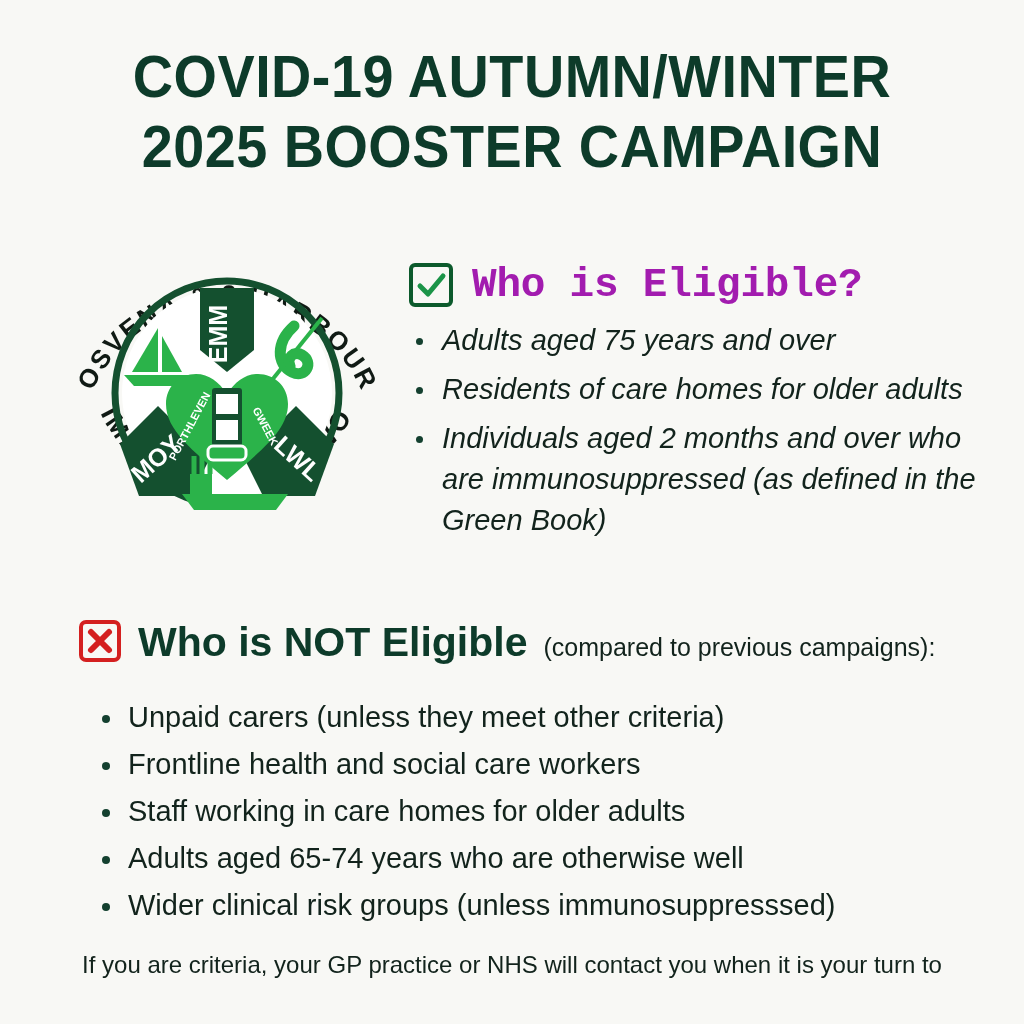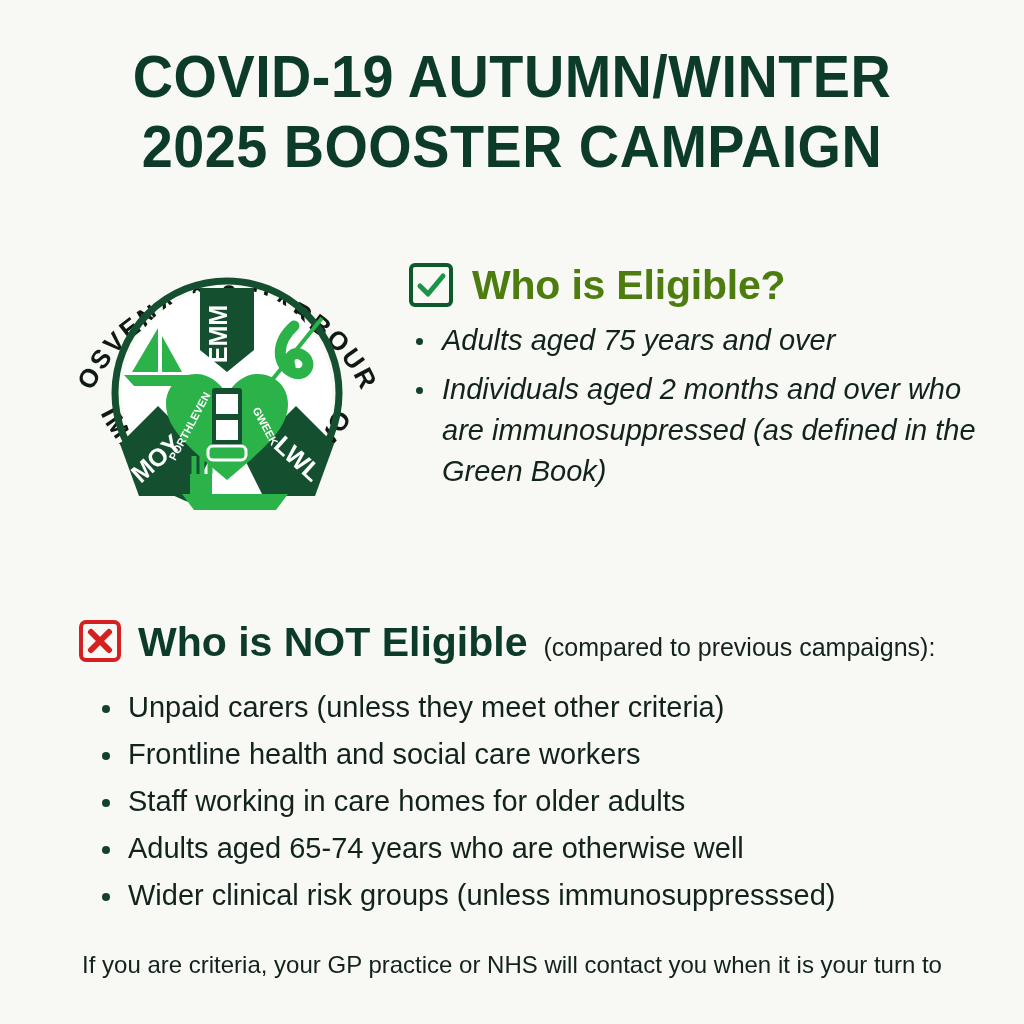--- a/index.html
+++ b/index.html
@@ -65,22 +65,22 @@
   }
   .box-icon {
     width: 46px;
     height: 46px;
     flex: 0 0 auto;
   }
   .sec-head-text {
     font-weight: bold;
     font-size: 41px;
     line-height: 46px;
-    color: #4d7c0f;
-    font-family: Liberation Sans, sans-serif;
+    color: #a21caf;
+    font-family: Liberation Mono, monospace;
     letter-spacing: -0.2px;
   }
   ul.list {
     list-style: none;
     margin: 12px 0 0 0;
     padding: 0;
   }
   ul.list li {
     position: relative;
     padding-left: 34px;
@@ -131,21 +131,21 @@
   }
   .not-head-tail {
     font-size: 25px;
     line-height: 30px;
     color: #12231c;
     font-family: "Liberation Sans Narrow", "Liberation Sans", sans-serif;
     white-space: nowrap;
   }
   ul.list2 {
     list-style: none;
-    margin: 20px 0 0 14px;
+    margin: 30px 0 0 14px;
     padding: 0;
   }
   ul.list2 li {
     position: relative;
     padding-left: 36px;
     font-size: 29px;
     line-height: 47px;
     color: #12231c;
     font-family: "Liberation Sans Narrow", "Liberation Sans", sans-serif;
   }
@@ -250,20 +250,21 @@
   <div class="eligible-block">
     <div class="sec-head">
       <svg class="box-icon" viewBox="0 0 46 46">
         <rect x="3" y="3" width="40" height="40" rx="4" fill="none" stroke="#0c5a2c" stroke-width="4"></rect>
         <path d="M 12,24 L 20,32 L 35,14" fill="none" stroke="#1b9448" stroke-width="5" stroke-linecap="round" stroke-linejoin="round"></path>
       </svg>
       <div class="sec-head-text">Who is Eligible?</div>
     </div>
     <ul class="list">
       <li>Adults aged 75 years and over</li>
+      <li>Residents of care homes for older adults</li>
       <li>Individuals aged 2 months and over who are immunosuppressed (as defined in the Green Book)</li>
     </ul>
   </div>
 
   <div class="not-eligible-block">
     <div class="not-head">
       <svg class="xbox-icon" viewBox="0 0 44 44">
         <rect x="3" y="3" width="38" height="38" rx="5" fill="none" stroke="#d42020" stroke-width="4"></rect>
         <path d="M 13,13 L 31,31 M 31,13 L 13,31" stroke="#d42020" stroke-width="6" stroke-linecap="round"></path>
       </svg>

